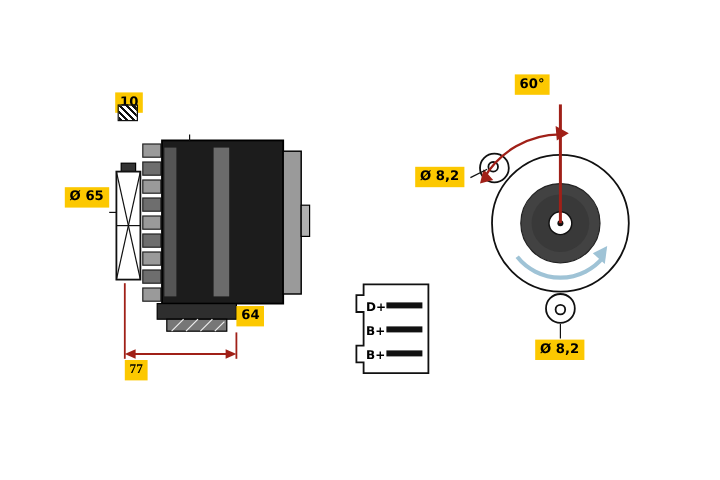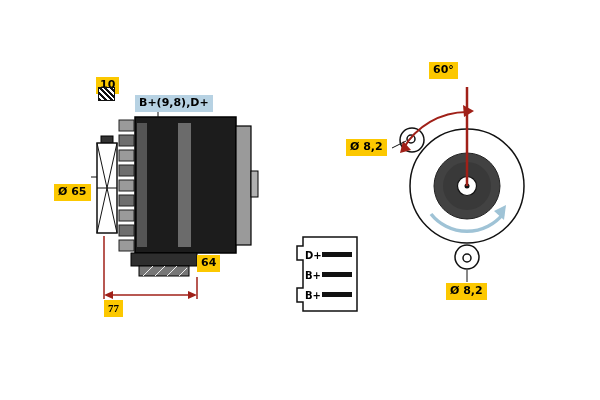--- a/index.html
+++ b/index.html
@@ -107,22 +107,21 @@
       <text class="pin-label" x="305" y="279">B+</text>
       <text class="pin-label" x="305" y="299">B+</text>
       <rect x="322" y="252" width="30" height="5" fill="#111"></rect>
       <rect x="322" y="272" width="30" height="5" fill="#111"></rect>
       <rect x="322" y="292" width="30" height="5" fill="#111"></rect>
     </g>
   </svg>
 
   <div class="lab yellow" style="left:96px;top:65px;margin-top:12px;">10</div>
   <div class="hatch" style="left:98px;top:87px;"></div>
-  <div class="lab blue" style="left:135px;top:95px;">B+(9,8),D+</div>
-  <div class="lab yellow" style="left:54px;top:184px;">Ø 65</div>
+  <div class="lab yellow" style="left:54px;top:156px;">Ø 65</div>
   <div class="lab yellow" style="left:197px;top:255px;">64</div>
   <div class="lab yellow" style="left:104px;top:300px;font-family:Liberation Serif, serif;">77</div>
 
   <div class="lab yellow" style="left:429px;top:62px;">60°</div>
   <div class="lab yellow" style="left:346px;top:139px;">Ø 8,2</div>
   <div class="lab yellow" style="left:446px;top:283px;">Ø 8,2</div>
 
 </div>
 
 </body></html>

